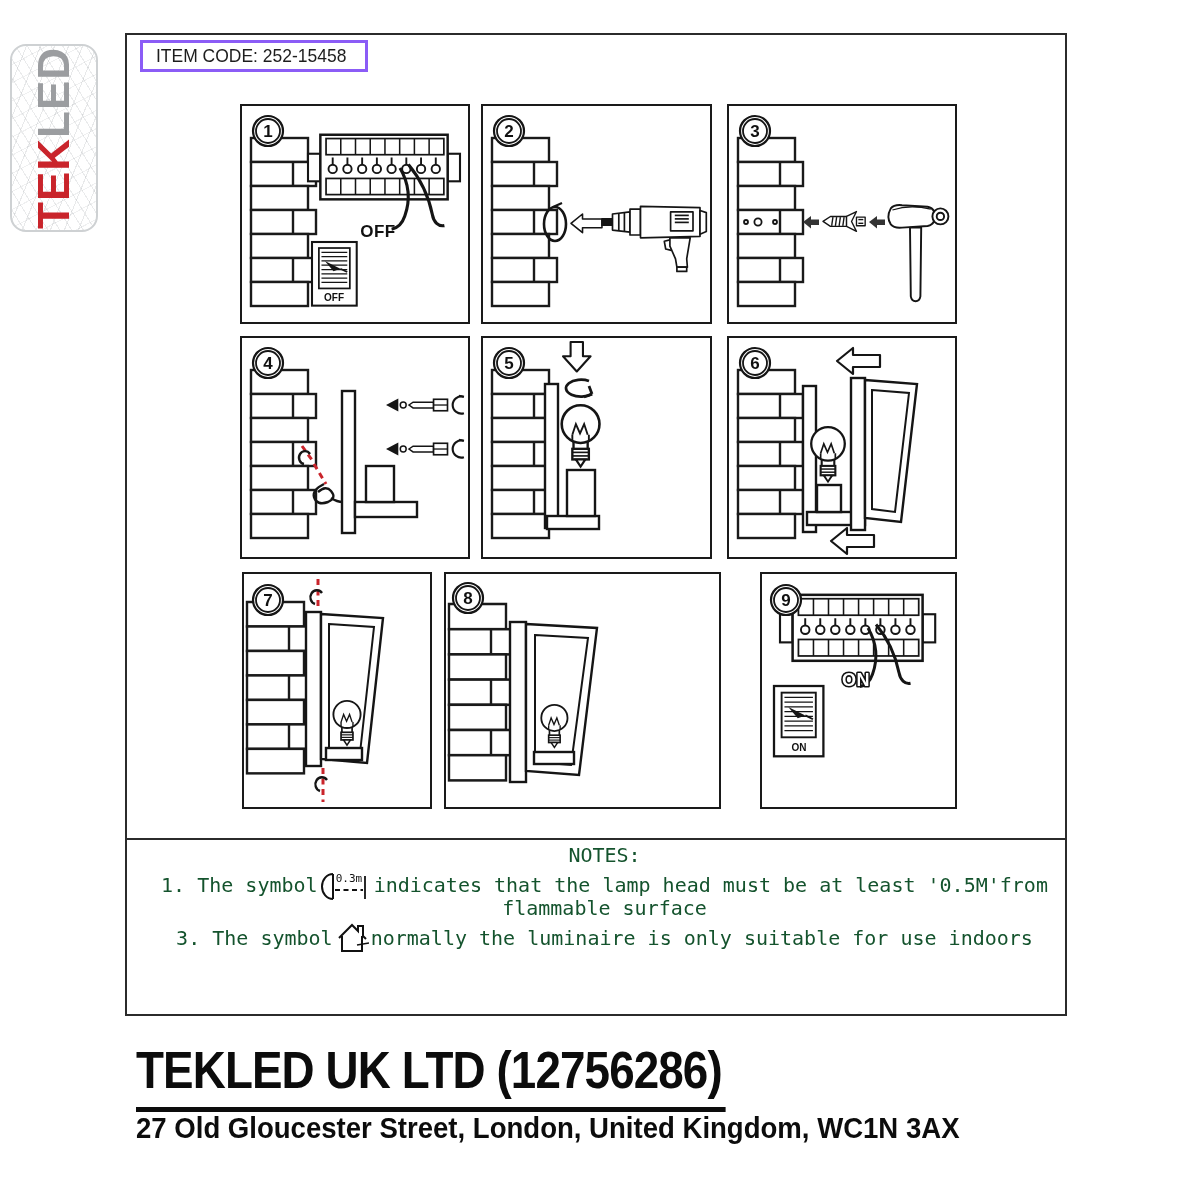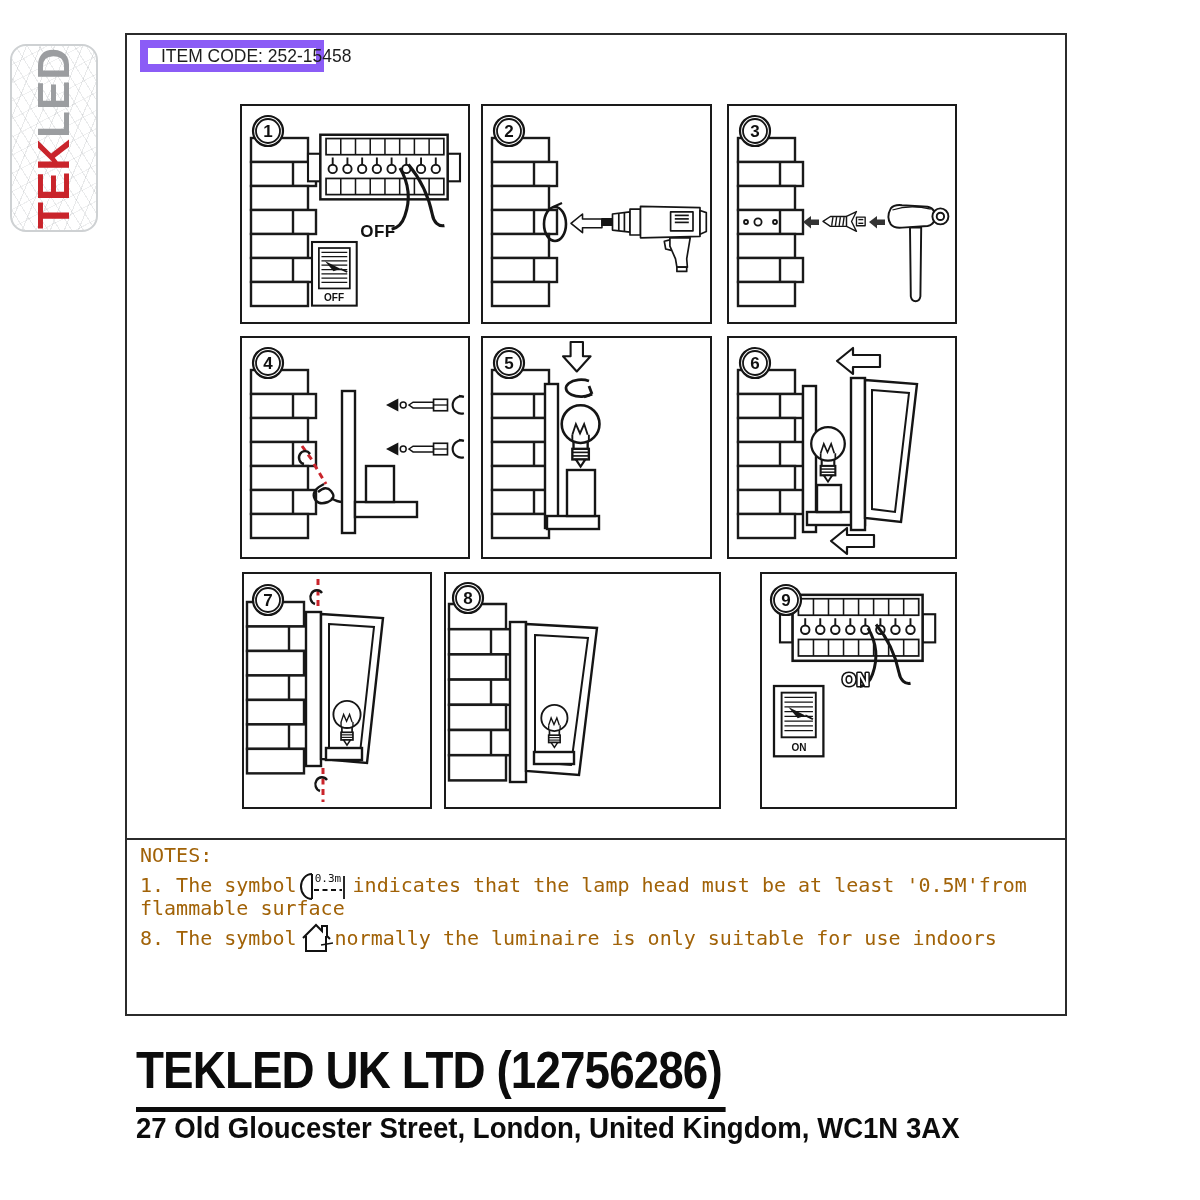--- a/index.html
+++ b/index.html
@@ -15,22 +15,22 @@
           repeating-linear-gradient(152deg, rgba(150,155,160,.15) 0 1px, transparent 1px 16px),
           #fff;}
   .logo-inner{position:absolute;left:50%;top:50%;transform:translate(-50%,-50%) rotate(-90deg);
         font-weight:700;font-size:44px;letter-spacing:1px;white-space:nowrap;}
   .lred{color:#c9242b;}
   .lgray{color:#9b9da0;}
 
   
   .mainbox{position:absolute;left:125px;top:33px;width:942px;height:983px;
         border:2px solid #2b2b2b;box-sizing:border-box;}
-  .itemcode{position:absolute;left:140px;top:40px;width:184px;height:32px;
-        border:8px solid #8b5cf6;box-sizing:border-box;display:flex;align-items:center;
+  .itemcode{position:absolute;left:140px;top:40px;width:228px;height:32px;
+        border:3px solid #8b5cf6;box-sizing:border-box;display:flex;align-items:center;
         padding-left:13px;background:#fff;}
   .itemcode span{font-size:19px;color:#1d1d1d;white-space:nowrap;
         transform:scaleX(.92);transform-origin:left center;}
 
   
   .panel{position:absolute;border:2px solid #1a1a1a;background:#fff;box-sizing:border-box;}
   .panel svg{width:100%;height:100%;display:block;}
   .p1{left:240px;top:104px;width:230px;height:220px;}
   .p2{left:481px;top:104px;width:231px;height:220px;}
   .p3{left:727px;top:104px;width:230px;height:220px;}
@@ -49,21 +49,21 @@
         text-anchor:middle;fill:#fff;stroke:#111;stroke-width:3.2px;paint-order:stroke;
         stroke-linejoin:round;letter-spacing:.5px;}
   .tsw{font-family:"Liberation Sans",sans-serif;font-size:10px;font-weight:800;
         text-anchor:middle;fill:#111;}
   .reddash{stroke:#c9242b;stroke-width:3;stroke-dasharray:6 4.5;}
   .hookc{fill:none;stroke:#151515;stroke-width:2.4;}
 
   
   .notes-divider{position:absolute;left:127px;top:838px;width:938px;height:0;
         border-top:2px solid #2b2b2b;}
-  .notes{position:absolute;left:140px;top:842px;width:905px;color:#a16207;}
+  .notes{position:absolute;left:152px;top:842px;width:905px;color:#14532d;text-align:center;}
   .nline{font-family:"DejaVu Sans Mono",monospace;font-size:20px;line-height:26.5px;
         height:26.5px;white-space:nowrap;}
   .nsym{display:inline-block;vertical-align:-9px;margin:0 2px;}
   .nsymtext{font-family:"DejaVu Sans Mono",monospace;font-size:11px;text-anchor:middle;fill:#111;}
   .nsymF{font-family:"Liberation Serif",serif;font-style:italic;font-size:14px;
         text-anchor:middle;fill:#111;}
 
   
   .company{position:absolute;left:136px;top:1040px;font-size:52px;font-weight:800;
         letter-spacing:-1px;white-space:nowrap;color:#0c0c0c;
@@ -351,21 +351,21 @@
   <div class="notes-divider"></div>
   <div class="notes">
     <div class="nline">NOTES:</div>
     <div class="nline"><span>1. The symbol</span><svg class="nsym" width="52" height="32" viewBox="0 0 52 32">
           <path d="M13,5 A11,12.5 0 1 0 13,30 M13,5 L13,30" fill="none" stroke="#111" stroke-width="2"></path>
           <text x="29" y="13" class="nsymtext">0.3m</text>
           <line x1="15" y1="21" x2="43" y2="21" stroke="#111" stroke-width="1.8" stroke-dasharray="5 3.5"></line>
           <line x1="45" y1="7" x2="45" y2="30" stroke="#111" stroke-width="1.8"></line>
         </svg><span>indicates that the lamp head must be at least '0.5M'from</span></div>
     <div class="nline">flammable surface</div>
-    <div class="nline"><span>8. The symbol</span><svg class="nsym" width="34" height="32" viewBox="0 0 34 32">
+    <div class="nline"><span>3. The symbol</span><svg class="nsym" width="34" height="32" viewBox="0 0 34 32">
           <path d="M4,16 L17,3 L23,9 L23,4 L28,4 L28,14 L31,17 M7,14 L7,29 L27,29 L27,14" fill="none" stroke="#111" stroke-width="2"></path>
           <line x1="22" y1="23" x2="34" y2="21" stroke="#111" stroke-width="1.6"></line>
         </svg><span>normally the luminaire is only suitable for use indoors</span></div>
   </div>
 
   <div class="company">TEKLED UK LTD (12756286)</div>
   <div class="address">27 Old Gloucester Street, London, United Kingdom, WC1N 3AX</div>
 
 </div>
 

